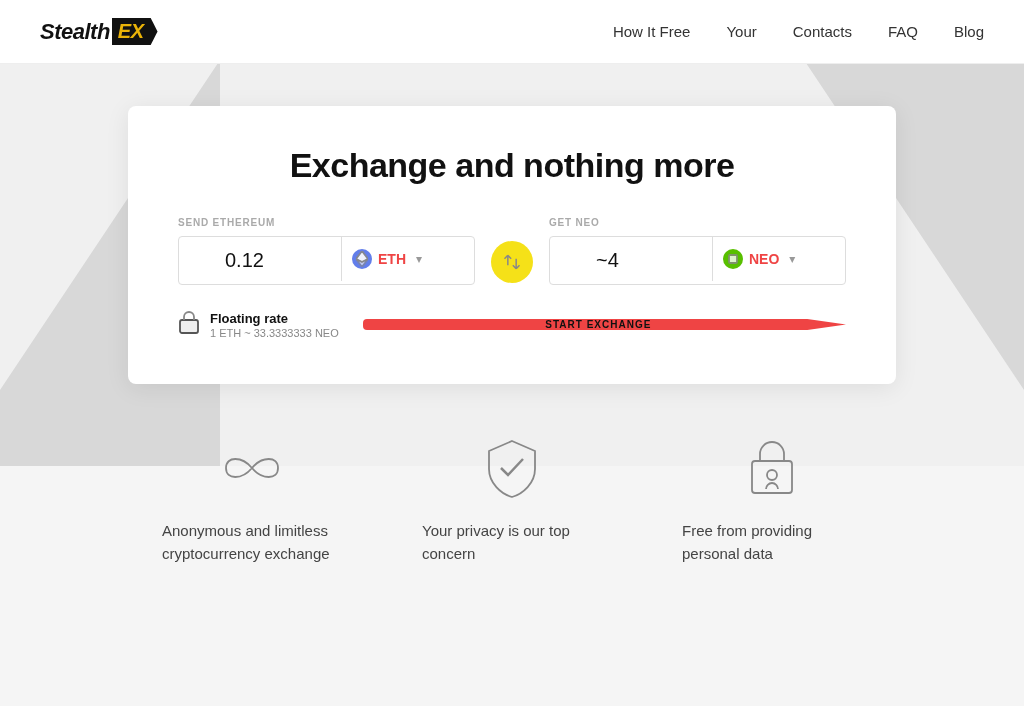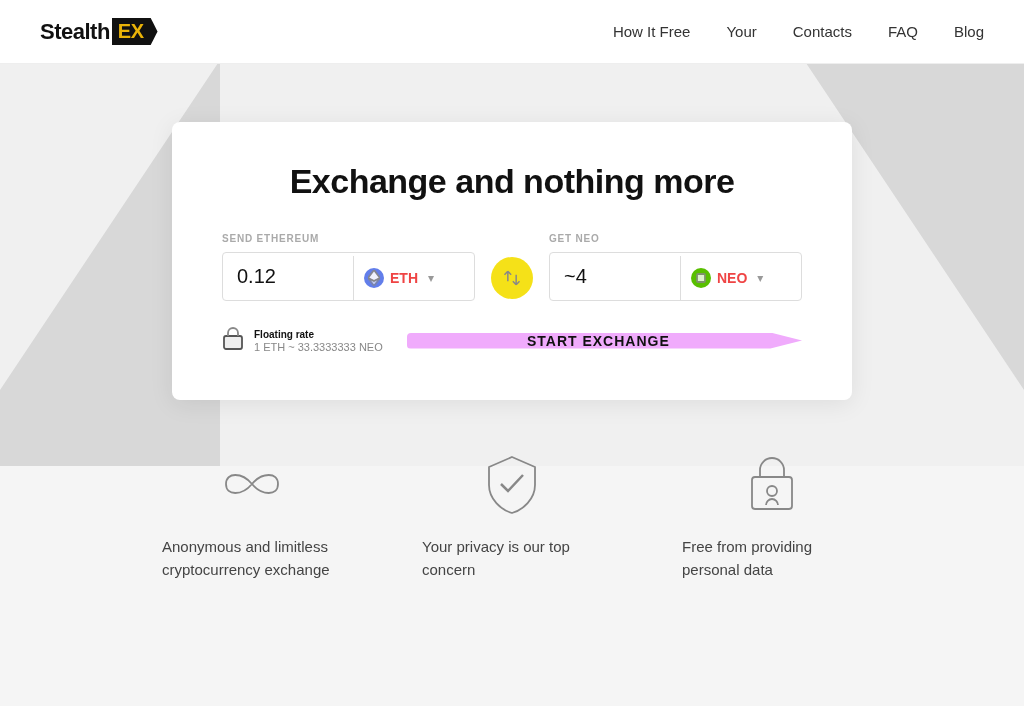--- a/index.html
+++ b/index.html
@@ -54,20 +54,21 @@
       background: white;
       border-bottom: 1px solid #eee;
     }
     .logo {
       display: flex;
       align-items: flex-end;
       font-size: 22px;
       font-weight: 700;
       color: #111;
       letter-spacing: -0.5px;
+      font-style: italic;
     }
     .logo-box {
       background: #111;
       color: #eab308;
       padding: 2px 6px;
       font-size: 20px;
       font-weight: 900;
       margin-left: 2px;
       clip-path: polygon(0 0, 85% 0, 100% 50%, 85% 100%, 0 100%);
       padding-right: 14px;
@@ -92,23 +93,23 @@
       flex-direction: column;
       align-items: center;
       padding-top: 30px;
     }
 
     
     .exchange-card {
       background: white;
       border-radius: 8px;
       box-shadow: 0 4px 24px rgba(0,0,0,0.08);
-      width: 680px;
+      width: 768px;
       padding: 40px 50px 44px;
-      margin-top: 28px;
+      margin-top: 12px;
     }
     .exchange-title {
       font-size: 34px;
       font-weight: 800;
       text-align: center;
       color: #111;
       margin-bottom: 32px;
       letter-spacing: -0.5px;
     }
 
@@ -126,25 +127,26 @@
       font-size: 10px;
       font-weight: 600;
       color: #aaa;
       letter-spacing: 0.8px;
       text-transform: uppercase;
       margin-bottom: 8px;
       display: block;
     }
     .input-row {
       display: flex;
-      align-items: flex-end;
+      align-items: flex-start;
       border: 1.5px solid #ddd;
       border-radius: 4px;
       overflow: visible;
       background: white;
+      padding-left: 32px;
     }
     .amount-input {
       border: none;
       outline: none;
       font-size: 20px;
       font-weight: 500;
       color: #111;
       padding: 12px 14px;
       width: 130px;
       background: transparent;
@@ -217,36 +219,36 @@
     }
     .lock-icon-wrap {
       color: #555;
       font-size: 20px;
     }
     .rate-text {
       display: flex;
       flex-direction: column;
     }
     .rate-label {
-      font-size: 10px;
+      font-size: 13px;
       font-weight: 700;
       color: #111;
     }
     .rate-value {
       font-size: 11px;
       color: #888;
       margin-top: 1px;
     }
 
     .start-btn {
-      background: #f0abfc;
+      background: #ef4444;
       color: #111;
       border: none;
       border-radius: 4px;
-      font-size: 14px;
+      font-size: 10px;
       font-weight: 800;
       letter-spacing: 1px;
       padding: 0 32px;
       cursor: pointer;
       clip-path: polygon(0 0, 92% 0, 100% 50%, 92% 100%, 0 100%);
       padding-right: 44px;
       text-transform: uppercase;
       flex: 1;
     }
 

